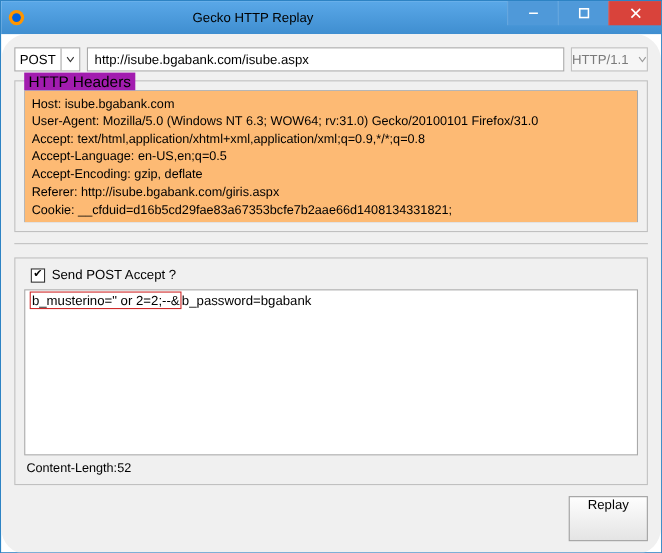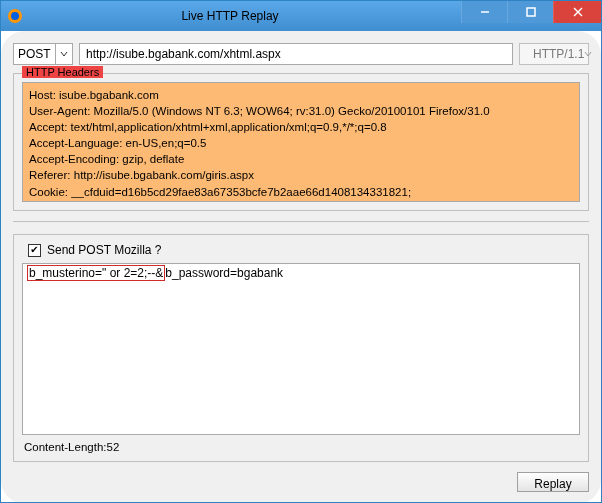--- a/index.html
+++ b/index.html
@@ -100,39 +100,39 @@
     font-size: 12px;
   }
   .httpv-select {
     width: 70px;
     height: 22px;
     border: 1px solid #c0c0c0;
     background: #f6f6f6;
     color: #7a7a7a;
     display: flex;
     align-items: center;
-    padding: 0 13px;
+    padding: 0 0;
     justify-content: space-between;
   }
 
   
   .group {
     border: 1px solid #c0c0c0;
     background: #f0f0f0;
     padding: 8px;
     margin-top: 2px;
     position: relative;
   }
   .group-label {
     position: absolute;
     top: -8px;
     left: 8px;
-    background: #ef4444;
+    background: #a21caf;
     padding: 0 4px;
-    font-size: 11px;
+    font-size: 14px;
   }
   .headers-box {
     background: #fdba74;
     border: 1px solid #a9a9a9;
     height: 120px;
     padding: 4px 6px;
     font-size: 11.5px;
     line-height: 1.4;
     white-space: pre-wrap;
     overflow-y: scroll;
@@ -185,25 +185,25 @@
 
   
   .bottom-row {
     display: flex;
     justify-content: flex-end;
     gap: 8px;
     padding-top: 10px;
   }
   .btn {
     min-width: 72px;
-    height: 20px;
+    height: 41px;
     border: 1px solid #a0a0a0;
     background: linear-gradient(#fefefe,#e4e4e4);
     display: flex;
-    align-items: flex-end;
+    align-items: flex-start;
     justify-content: center;
     font-size: 12px;
     cursor: pointer;
   }
 
   hr.sep {
     border: none;
     border-top: 1px solid #c0c0c0;
     margin: 10px 0 0 0;
   }
@@ -216,21 +216,21 @@
 </head>
 <body>
 
 <div class="titlebar">
   <span class="ff-icon">
     <svg width="16" height="16" viewBox="0 0 16 16">
       <circle cx="8" cy="8" r="7" fill="#ff9500"></circle>
       <circle cx="8" cy="8" r="4" fill="#0060df"></circle>
     </svg>
   </span>
-  <span class="title">Live HTTP Replay</span>
+  <span class="title">Gecko HTTP Replay</span>
   <div class="win-controls">
     <div class="win-btn">
       <svg width="10" height="10">
           <line x1="1" y1="5" x2="9" y2="5" stroke-width="1.5"></line>
         </svg>
     </div>
     <div class="win-btn">
       <svg width="10" height="10">
           <rect x="1" y="1" width="8" height="8" fill="none" stroke-width="1.5"></rect>
         </svg>
@@ -249,21 +249,21 @@
   <div class="top-row">
     <div class="method-select">
       <span>POST</span>
       <span class="arrow">
         <svg width="8" height="8">
             <path d="M1 2 L4 6 L7 2" fill="none" stroke="#333" stroke-width="1"></path>
           </svg>
       </span>
     </div>
     <div class="url-input">
-      <span>http://isube.bgabank.com/xhtml.aspx</span>
+      <span>http://isube.bgabank.com/isube.aspx</span>
     </div>
     <div class="httpv-select">
       <span>HTTP/1.1</span>
       <span>
         <svg width="8" height="8">
             <path d="M1 2 L4 6 L7 2" fill="none" stroke="#999" stroke-width="1"></path>
           </svg>
       </span>
     </div>
   </div>
@@ -277,21 +277,21 @@
 Accept-Encoding: gzip, deflate
 Referer: http://isube.bgabank.com/giris.aspx
 Cookie: __cfduid=d16b5cd29fae83a67353bcfe7b2aae66d1408134331821; PHPSESSID=8h4gadvf4asfda42p82eeo4jb4</div>
   </div>
 
   <hr class="sep">
 
   <div class="group post-group">
     <div class="checkbox-row">
       <span class="checkbox">✔</span>
-      <span>Send POST Mozilla ?</span>
+      <span>Send POST Accept ?</span>
     </div>
     <div class="post-box">
       <span class="hl">b_musterino=" or 2=2;--&amp;</span><span>b_password=bgabank</span>
     </div>
     <div class="content-length-row">
       <span>Content-Length:</span>
       <span>52</span>
     </div>
   </div>
 

